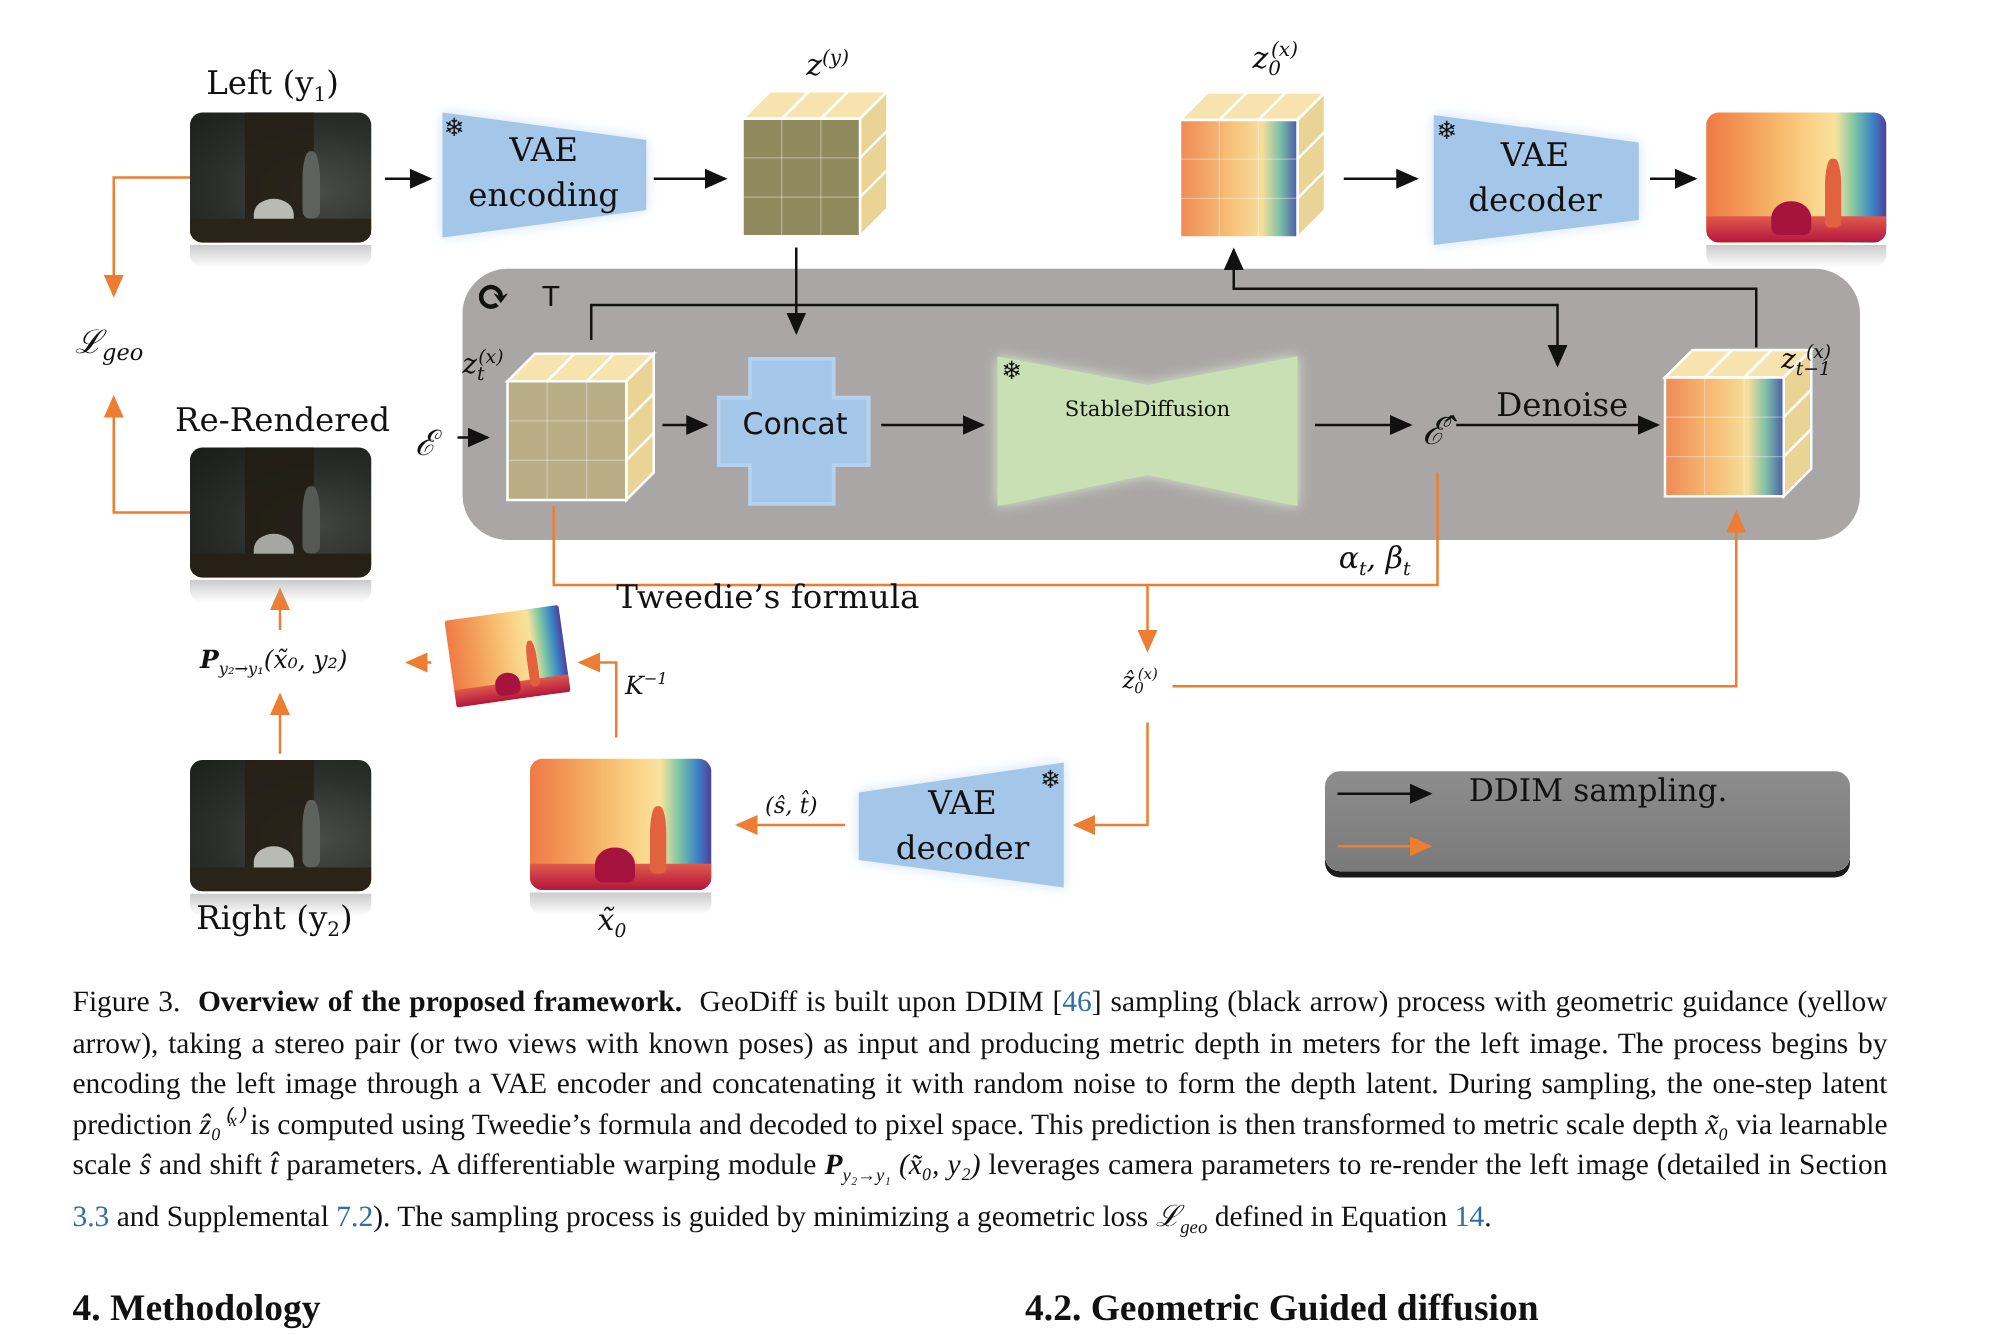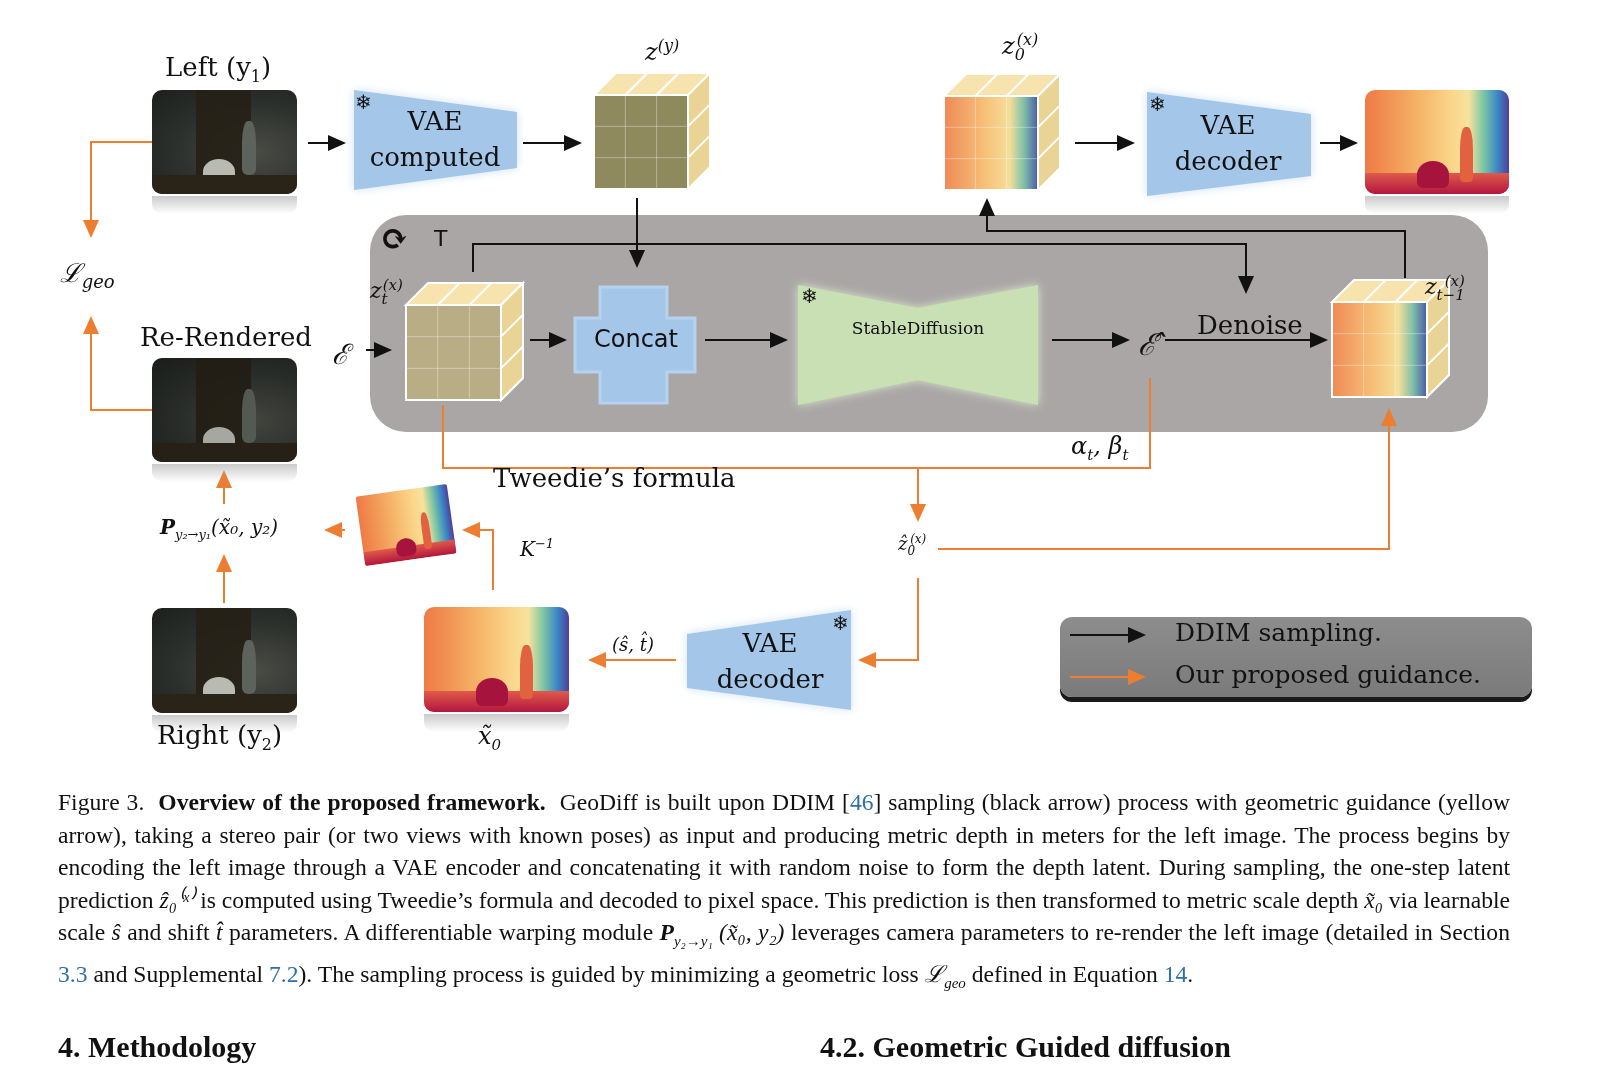--- a/index.html
+++ b/index.html
@@ -18,21 +18,21 @@
   .depth .floor { position: absolute; left: 0; bottom: 0; width: 100%; height: 20%; background: linear-gradient(180deg, #e05a4a, #b3163f); }
   .depth .obj1 { position: absolute; left: 36%; bottom: 6%; width: 22%; height: 26%; background: #a6143e; border-radius: 50% 50% 6px 6px; }
   .depth .obj2 { position: absolute; left: 66%; bottom: 12%; width: 9%; height: 52%; background: #e2613f; border-radius: 40% 40% 4px 4px; }
   .reflect { position: absolute; height: 18px; background: linear-gradient(180deg, rgba(160,160,160,.55), rgba(255,255,255,0)); border-radius: 0 0 10px 10px; }
   #caption { position: absolute; left: 58px; top: 786px; width: 1452px; font-family: "Liberation Serif", serif; font-size: 23.6px; line-height: 32.6px; text-align: justify; color: #111; }
   #caption .b { font-weight: bold; }
   #caption .ref { color: #2f6fa8; }
   #caption .m { font-style: italic; }
   #section-row { position: absolute; top: 1030px; left: 58px; width: 1452px; font-family: "Liberation Serif", serif; font-weight: bold; font-size: 30px; }
   #section-row span { position: absolute; white-space: nowrap; }
-  .legend-box { position: absolute; left: 1060px; top: 617px; width: 472px; height: 80px; background: linear-gradient(180deg, #8d8d8d, #7a7a7a); border-radius: 12px; box-shadow: 0 5px 0 #1a1a1a; }
+  .legend-box { position: absolute; left: 1060px; top: 617px; width: 420px; height: 80px; background: linear-gradient(180deg, #8d8d8d, #7a7a7a); border-radius: 12px; box-shadow: 0 5px 0 #1a1a1a; }
 </style>
 </head>
 <body>
 
 <div id="figure">
 
   <svg width="1603" height="790" style="position:absolute;left:0;top:0">
     <defs>
       <marker id="ab" markerWidth="10" markerHeight="10" refX="8" refY="5" orient="auto">
           <path d="M0,1 L9,5 L0,9 z" fill="#111"></path>
@@ -190,21 +190,21 @@
 
   <span class="lbl" style="left:355px;top:90px;font-size:20px;">❄</span>
   <span class="lbl" style="left:1149px;top:92px;font-size:20px;">❄</span>
   <span class="lbl" style="left:801px;top:284px;font-size:20px;">❄</span>
   <span class="lbl" style="left:832px;top:611px;font-size:20px;">❄</span>
   <span class="lbl" style="left:380px;top:218px;font-size:34px;font-weight:bold;">⟳</span>
 
   <span class="lbl" style="left:165px;top:52px;font-size:26px;"><span>Left (y</span><sub style="font-size:16px">1</sub><span>)</span></span>
   <div class="box-text" style="left:365px;top:103px;width:140px;font-size:26px;">
       <div>VAE</div>
-      <div>computed</div>
+      <div>encoding</div>
     </div>
   <span class="lbl math" style="left:645px;top:36px;font-size:24px;"><span>z</span><sup style="font-size:16px">(y)</sup></span>
   <span class="lbl math" style="left:1002px;top:30px;font-size:24px;"><span>z</span><sub style="font-size:16px">0</sub><sup style="font-size:16px;margin-left:-8px">(x)</sup></span>
   <div class="box-text" style="left:1158px;top:107px;width:140px;font-size:26px;">
       <div>VAE</div>
       <div>decoder</div>
     </div>
 
   <span class="lbl" style="left:434px;top:226px;font-family:'DejaVu Sans',sans-serif;font-size:22px;">T</span>
   <span class="lbl math" style="left:370px;top:276px;font-size:22px;"><span>z</span><sub style="font-size:15px">t</sub><sup style="font-size:15px;margin-left:-5px">(x)</sup></span>
@@ -216,36 +216,35 @@
   <span class="lbl math" style="left:1138px;top:323px;font-size:30px;">ℰ̂</span>
   <span class="lbl" style="left:1197px;top:310px;font-size:26px;">Denoise</span>
   <span class="lbl math" style="left:1425px;top:248px;font-size:22px;margin-top:24px;"><span>z</span><sub style="font-size:15px">t−1</sub><sup style="font-size:15px;margin-left:-20px">(x)</sup></span>
 
   <span class="lbl" style="left:493px;top:432px;font-size:26px;margin-top:31px;">Tweedie’s formula</span>
   <span class="lbl math" style="left:1071px;top:432px;font-size:24px;"><span>α</span><sub style="font-size:15px">t</sub><span>, β</span><sub style="font-size:15px">t</sub></span>
   <span class="lbl math" style="left:898px;top:532px;font-size:18px;"><span>ẑ</span><sub style="font-size:12px">0</sub><sup style="font-size:12px;margin-left:-5px">(x)</sup></span>
   <span class="lbl math" style="left:60px;top:254px;font-size:26px;"><span>ℒ</span><sub style="font-size:18px">geo</sub></span>
   <span class="lbl" style="left:140px;top:322px;font-size:26px;">Re-Rendered</span>
   <span class="lbl math" style="left:160px;top:515px;font-size:20px;"><b>P</b><sub style="font-size:13px">y₂→y₁</sub><span>(x̃₀, y₂)</span></span>
-  <span class="lbl math" style="left:520px;top:536px;font-size:20px;"><span>K</span><sup style="font-size:13px">−1</sup></span>
+  <span class="lbl math" style="left:500px;top:536px;font-size:20px;"><span>K</span><sup style="font-size:13px">−1</sup></span>
   <span class="lbl math" style="left:612px;top:634px;font-size:18px;">(ŝ, t̂)</span>
   <div class="box-text" style="left:700px;top:625px;width:140px;font-size:26px;">
       <div>VAE</div>
       <div>decoder</div>
     </div>
   <span class="lbl math" style="left:478px;top:722px;font-size:24px;"><span>x̃</span><sub style="font-size:15px">0</sub></span>
   <span class="lbl" style="left:157px;top:720px;font-size:26px;"><span>Right (y</span><sub style="font-size:16px">2</sub><span>)</span></span>
 
   <div class="legend-box">
     <svg width="120" height="80" style="position:absolute;left:0;top:0">
       <line x1="10" y1="18" x2="84" y2="18" stroke="#111" stroke-width="2" marker-end="url(#ab)"></line>
       <line x1="10" y1="60" x2="84" y2="60" stroke="#ed7d31" stroke-width="2" marker-end="url(#ao)"></line>
     </svg>
     <span class="lbl" style="left:115px;top:1px;font-size:25px;">DDIM sampling.</span>
-    <span class="lbl" style="left:115px;top:43px;font-size:25px;">Our proposed guidance.</span>
   </div>
 </div>
 
 <div id="caption">
   <span>Figure 3.</span>&nbsp;
   <span class="b">Overview of the proposed framework.</span>&nbsp;
   <span>GeoDiff is built upon DDIM [</span><a class="ref">46</a><span>] sampling (black arrow) process with geometric guidance (yellow arrow), taking a stereo pair (or two views with known poses) as input and producing metric depth in meters for the left image. The process begins by encoding the left image through a VAE encoder and concatenating it with random noise to form the depth latent. During sampling, the one-step latent prediction </span><span class="m">ẑ₀⁽ˣ⁾</span><span> is computed using Tweedie’s formula and decoded to pixel space. This prediction is then transformed to metric scale depth </span><span class="m">x̃₀</span><span> via learnable scale </span><span class="m">ŝ</span><span> and shift </span><span class="m">t̂</span><span> parameters.  A differentiable warping module </span><b class="m">P</b><sub class="m" style="font-size:15px">y₂→y₁</sub><span class="m"> (x̃₀, y₂)</span><span> leverages camera parameters to re-render the left image (detailed in Section </span><a class="ref">3.3</a><span> and Supplemental </span><a class="ref">7.2</a><span>).  The sampling process is guided by minimizing a geometric loss </span><span class="m">ℒ</span><sub class="m" style="font-size:15px">geo</sub><span> defined in Equation </span><a class="ref">14</a><span>.</span>
 </div>
 
 <div id="section-row">

